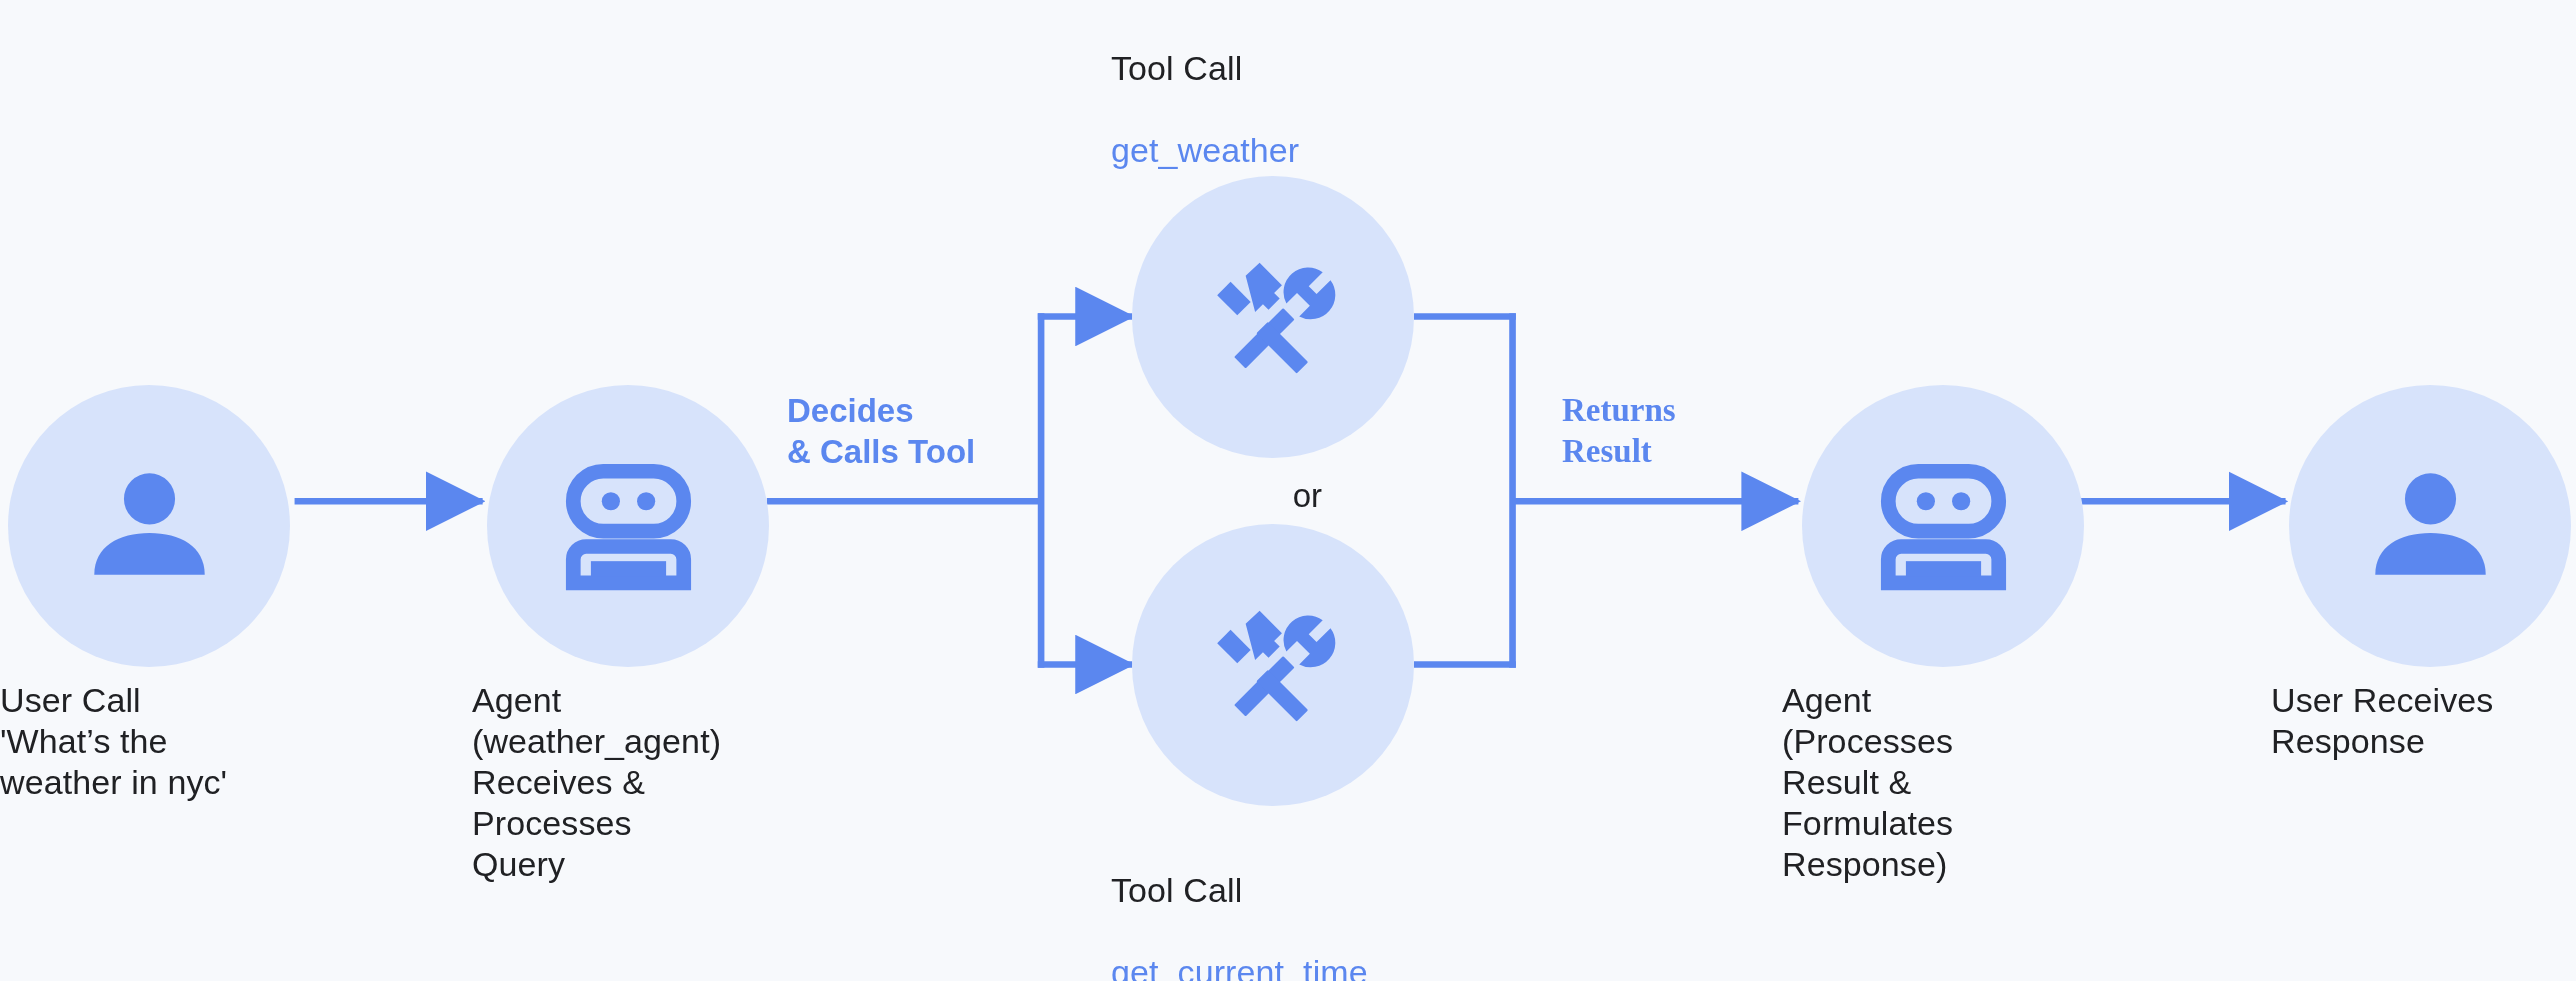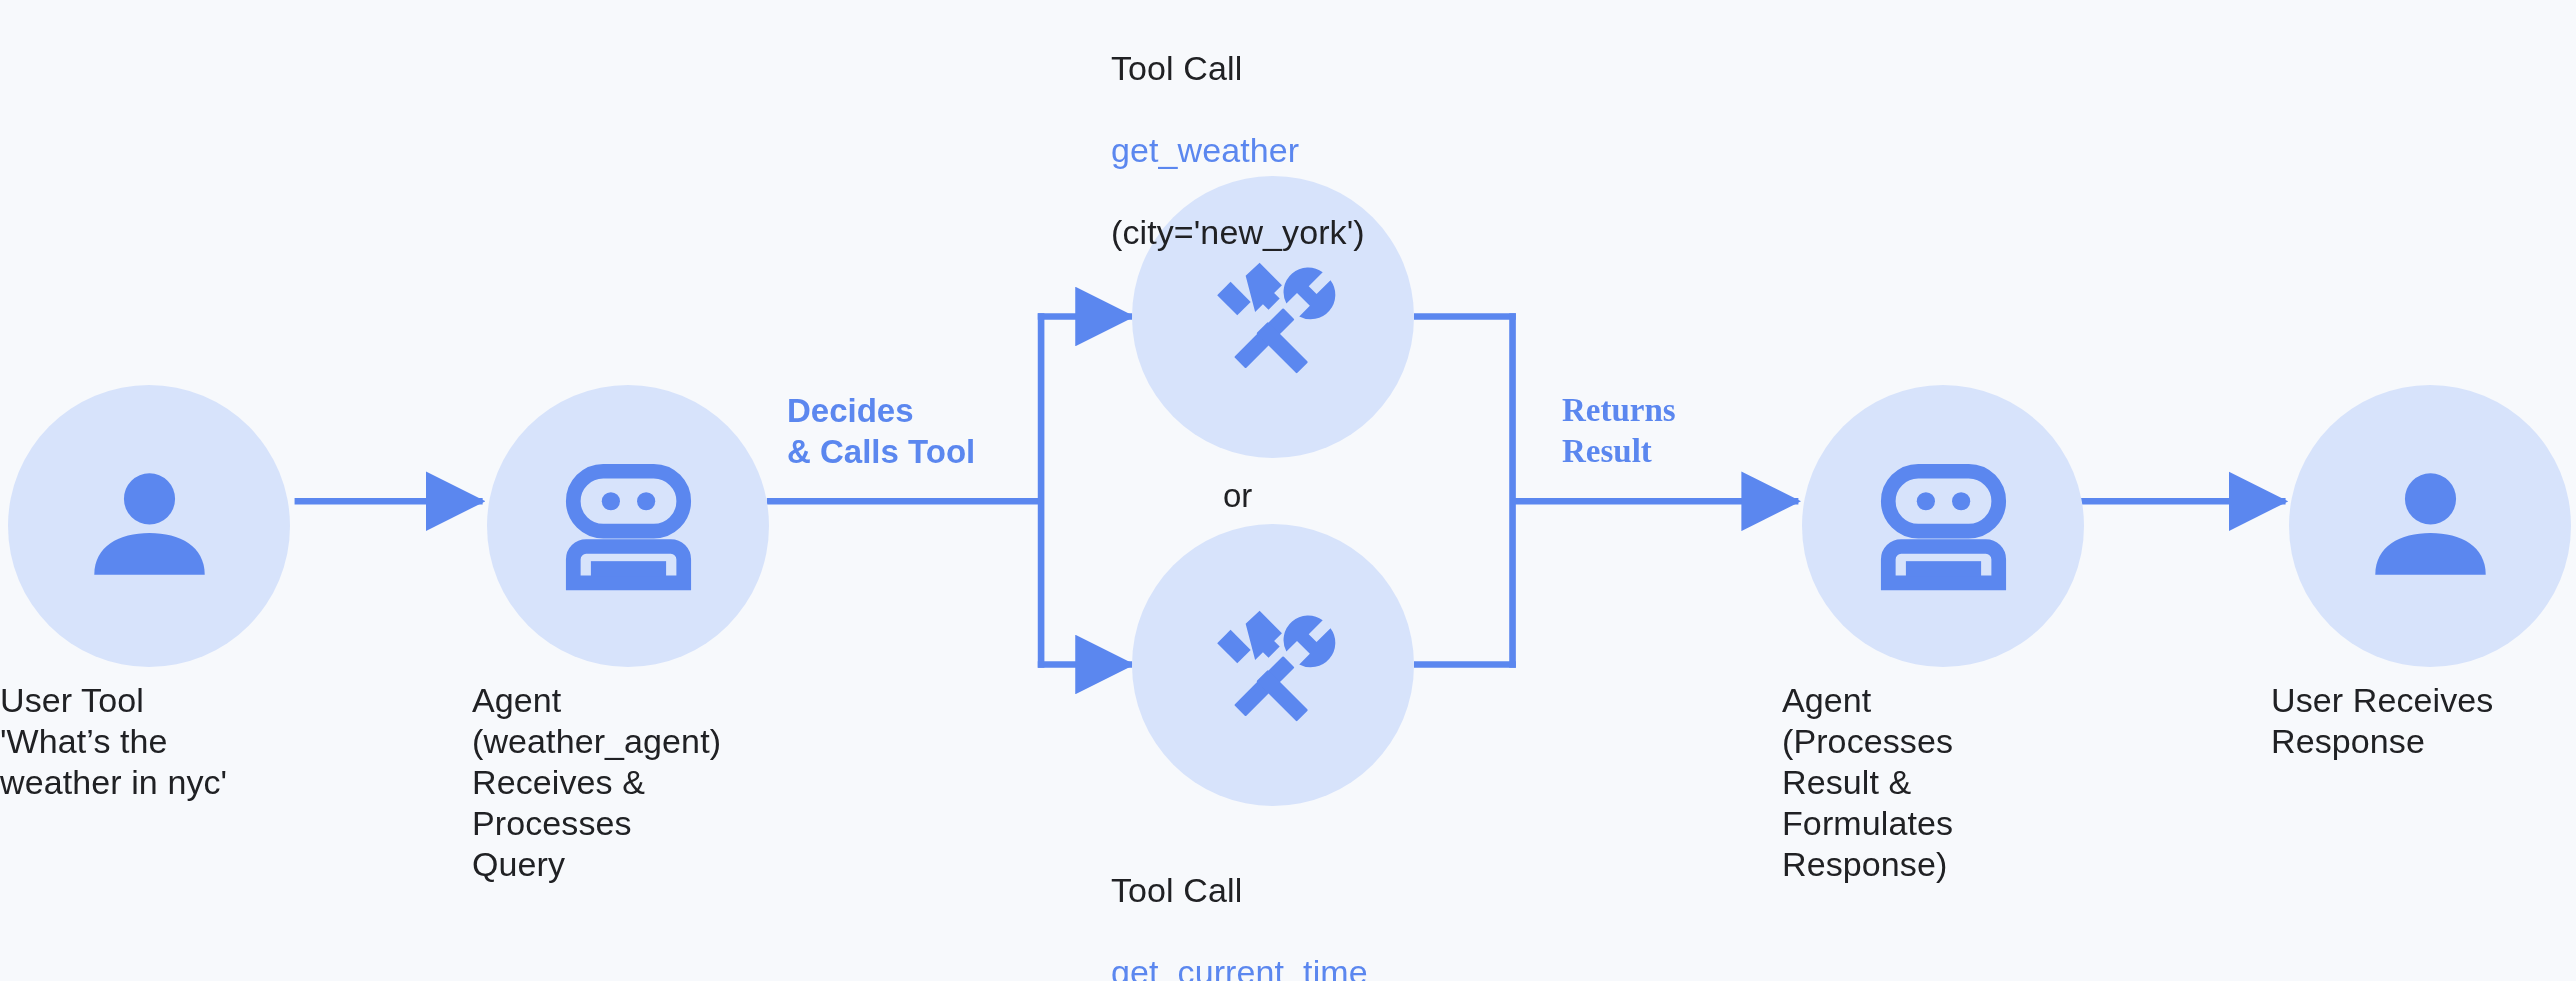--- a/index.html
+++ b/index.html
@@ -47,21 +47,21 @@
     text-align: left;
     color: #5b87ef;
     font-weight: bold;
     font-size: 33px;
     line-height: 41px;
     white-space: pre-line;
     font-family: "Liberation Sans", sans-serif;
   }
   .or-label {
     position: absolute;
-    text-align: left;
+    text-align: right;
     color: #202124;
     font-size: 33px;
     line-height: 38px;
     font-family: "Liberation Sans", sans-serif;
   }
   #wires {
     position: absolute;
     left: 0;
     top: 0;
     width: 2576px;
@@ -103,21 +103,21 @@
   </svg>
 
   <div class="node" style="left:8.3px; top:385px; width:282px; height:282px;">
     <span>
       <svg width="141" height="141" viewBox="0 0 24 24" xmlns="http://www.w3.org/2000/svg">
         <circle cx="12" cy="7.3" r="4.35" fill="#5b87ef"></circle>
         <path d="M2.6 20.2 C2.6 15.4 6.8 13.1 12 13.1 C17.2 13.1 21.4 15.4 21.4 20.2 Z" fill="#5b87ef"></path>
       </svg>
     </span>
   </div>
-  <div class="caption" style="left:0px; top:680px; width:298px;">User Tool
+  <div class="caption" style="left:0px; top:680px; width:298px;">User Call
 'What’s the
 weather in nyc'</div>
 
   <div class="node" style="left:487px; top:385px; width:282px; height:282px;">
     <span>
       <svg width="141" height="141" viewBox="0 0 24 24" xmlns="http://www.w3.org/2000/svg">
         <rect x="2.6" y="2.6" width="18.8" height="10.2" rx="5.1" fill="none" stroke="#5b87ef" stroke-width="2.5"></rect>
         <circle cx="9" cy="7.7" r="1.55" fill="#5b87ef"></circle>
         <circle cx="15" cy="7.7" r="1.55" fill="#5b87ef"></circle>
         <path d="M2.6 17.6 a2.2 2.2 0 0 1 2.2 -2.2 h14.4 a2.2 2.2 0 0 1 2.2 2.2 v4.0 h-18.8 z" fill="none" stroke="#5b87ef" stroke-width="2.5"></path>
@@ -145,21 +145,20 @@
 
           <path d="M20.9 4.0 a4.4 4.4 0 0 0 -6.5 5.6 l1.9 -1.9 2.3 2.3 -1.9 1.9 a4.4 4.4 0 0 0 5.6 -6.5 l-2.5 2.5 -1.4 -1.4 z"></path>
           <rect x="12.2" y="12.4" width="2.9" height="10.2" rx="0.2" transform="rotate(-45 13.65 17.5)"></rect>
         </g>
       </svg>
     </span>
   </div>
   <div class="caption" style="left:1111px; top:6.6px; width:332px;">
     <div>Tool Call</div>
     <div class="fn">get_weather</div>
-    <div>(city='new_york')</div>
   </div>
 
   <div class="or-label" style="left:1223px; top:477px; width:99px;">or</div>
 
   <div class="node" style="left:1132px; top:524px; width:282px; height:282px;">
     <span>
       <svg width="134" height="134" viewBox="0 0 24 24" xmlns="http://www.w3.org/2000/svg">
         <g fill="#5b87ef">
           <path d="M7.1 4.6 L9.6 2.3 L13.6 6.3 L12.2 7.7 L13.2 8.7 L11.2 10.7 L10.2 9.7 L8.8 11.1 Z"></path>
           <path d="M2.0 8.1 L4.4 5.7 L8.0 9.3 L5.6 11.7 Z"></path>

